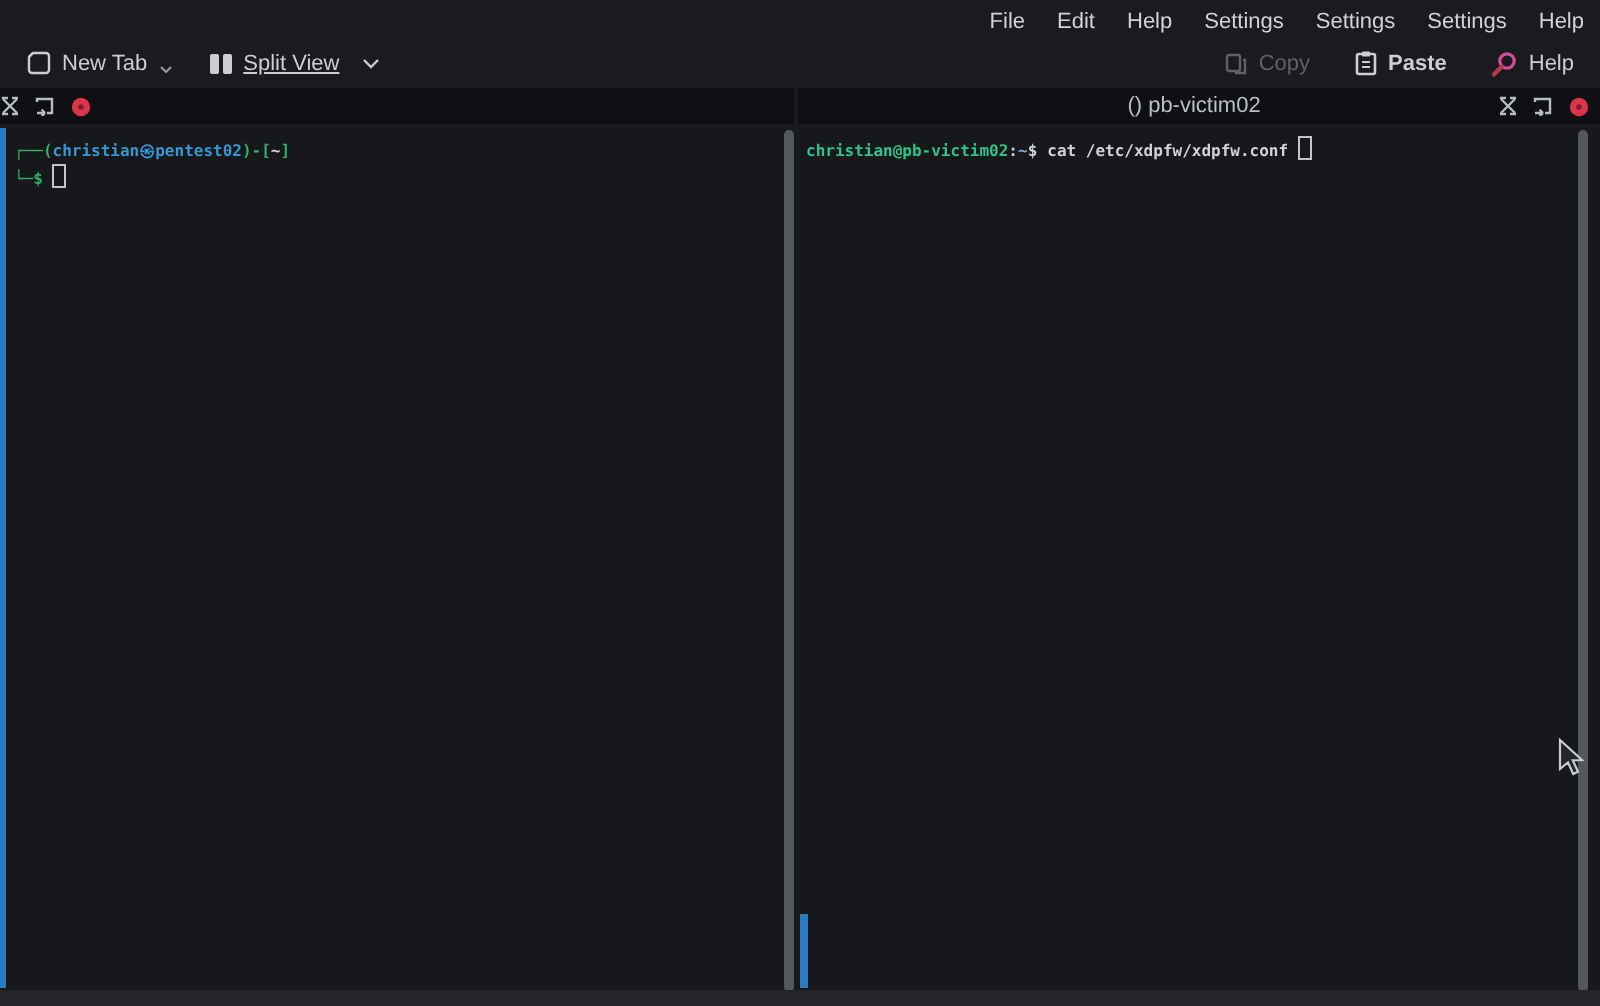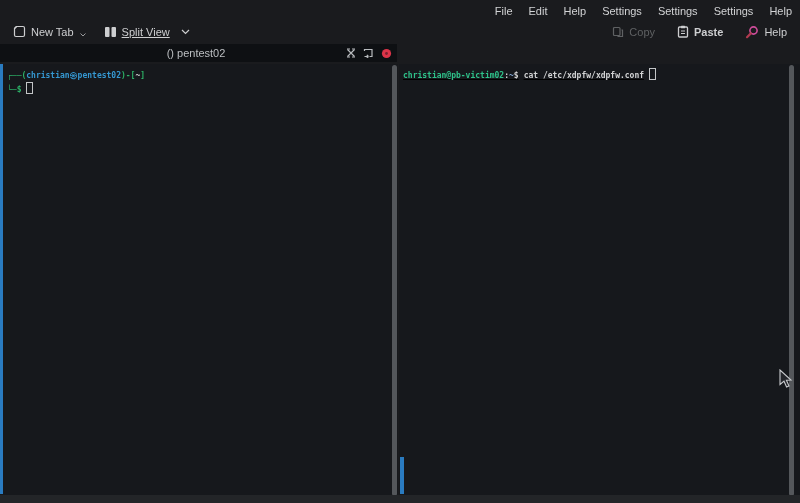--- a/index.html
+++ b/index.html
@@ -38,21 +38,21 @@
   .scroll-highlight{position:absolute;background:#2a7bc0;}
   .leftp .scroll-highlight{left:0;top:0;width:3px;height:430px;}
   .rightp .scroll-highlight{left:1px;top:393px;width:4px;height:37px;}
   .scrollbar{position:absolute;width:5px;border-radius:3px;background:#54575b;top:1px;height:431px;}
   .leftp .scrollbar{right:1px;}
   .rightp .scrollbar{right:6px;}
   .term-content{position:absolute;top:0;left:0;right:8px;bottom:0;
     font-family:"DejaVu Sans Mono","Liberation Mono",monospace;font-size:8px;font-weight:bold;
     line-height:12px;}
   .leftp .term-content{padding:6px 0 0 7px;}
-  .rightp .term-content{padding:4px 0 0 4px;text-decoration:underline;}
+  .rightp .term-content{padding:4px 0 0 4px;}
   .term-line{white-space:pre;}
   .green{color:#2db368;}
   .kblue{color:#3598d2;}
   .fg{color:#d2d3d4;}
   .pathblue{color:#84a9d8;}
   .tgreen{color:#2ec28a;}
   .cursor{display:inline-block;width:5px;height:10px;border:1px solid #c3c5c7;background:transparent;
     vertical-align:text-bottom;margin-left:5px;}
 
   
@@ -131,21 +131,43 @@
             <circle cx="8.5" cy="5.5" r="3.6" fill="none" stroke="#cf4d9b" stroke-width="1.6"></circle>
             <path d="M5.8 8.4 L2 12.2" stroke="#b03a4f" stroke-width="2.2" stroke-linecap="round"></path>
           </svg>
       </span>
       <span>Help</span>
     </button>
   </div>
 
   <div class="headers">
     <div class="pane-header left">
-      <span class="pane-title">() pentest02</span>
+      <span class="hdr-icons">
+        <button class="hicon">
+          <svg width="10" height="10" viewBox="0 0 10 10">
+              <path d="M1.5 1.5 L8.5 8.5 M8.5 1.5 L1.5 8.5" stroke="#b9bcbf" stroke-width="1.2"></path>
+              <path d="M1 1 H4 M6 1 H9 M1 9 H4 M6 9 H9" stroke="#b9bcbf" stroke-width="1.2"></path>
+            </svg>
+        </button>
+        <button class="hicon">
+          <svg width="11" height="10" viewBox="0 0 11 10">
+              <path d="M1.5 3 V1.5 H9 V8.5 H6.5" fill="none" stroke="#b9bcbf" stroke-width="1.2"></path>
+              <path d="M1.5 8.5 L5.5 8.5 M5.5 8.5 L3.8 6.8 M5.5 8.5 L3.8 10" stroke="#b9bcbf" stroke-width="1.2" fill="none"></path>
+            </svg>
+        </button>
+        <button class="hicon">
+          <svg width="11" height="11" viewBox="0 0 11 11">
+              <circle cx="5.5" cy="5.5" r="4.6" fill="#dc3449"></circle>
+              <circle cx="5.5" cy="5.5" r="1.4" fill="#7e1f2e"></circle>
+            </svg>
+        </button>
+      </span>
+    </div>
+    <div class="pane-header right">
+      <span class="pane-title">() pb-victim02</span>
       <span class="hdr-icons">
         <button class="hicon">
           <svg width="10" height="10" viewBox="0 0 10 10">
               <path d="M1.5 1.5 L8.5 8.5 M8.5 1.5 L1.5 8.5" stroke="#b9bcbf" stroke-width="1.2"></path>
               <path d="M1 1 H4 M6 1 H9 M1 9 H4 M6 9 H9" stroke="#b9bcbf" stroke-width="1.2"></path>
             </svg>
         </button>
         <button class="hicon">
           <svg width="11" height="10" viewBox="0 0 11 10">
               <path d="M1.5 3 V1.5 H9 V8.5 H6.5" fill="none" stroke="#b9bcbf" stroke-width="1.2"></path>

